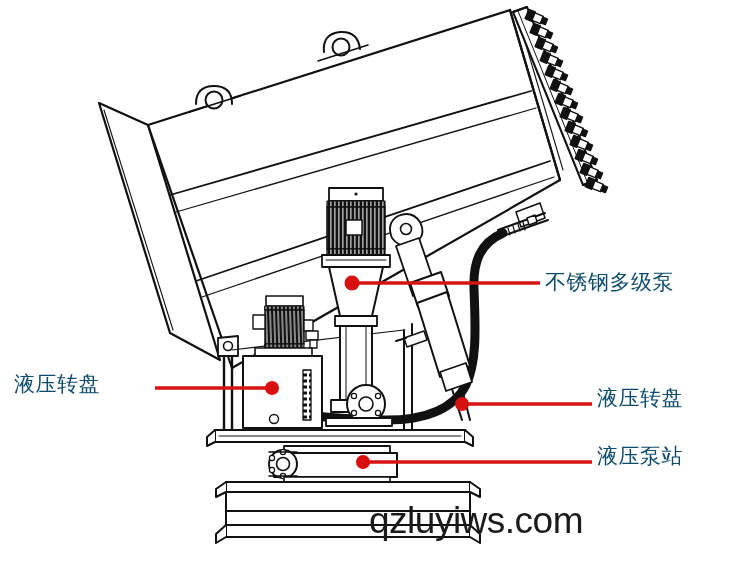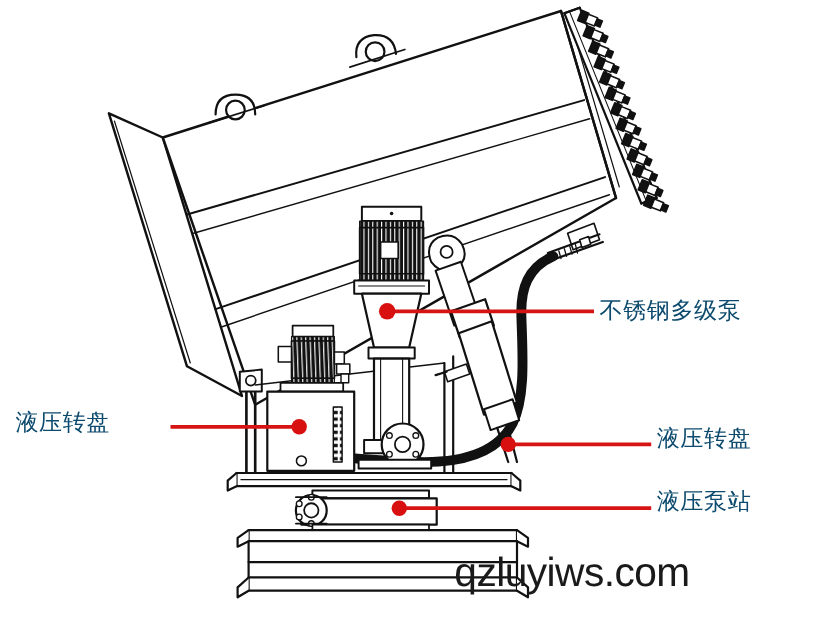--- a/index.html
+++ b/index.html
@@ -40,21 +40,20 @@
   #watermark {
     position: absolute;
     left: 369px;
     top: 500px;
     font-family: "Liberation Sans", "DejaVu Sans", sans-serif;
     font-size: 37px;
     font-weight: 400;
     color: #1a1a1a;
     letter-spacing: -0.5px;
     white-space: nowrap;
-    margin-left: 44px;
   }
 </style>
 </head>
 <body>
 
 <div id="stage">
 
   <svg id="diagram-svg" viewBox="0 0 750 563">
     <defs>
 

